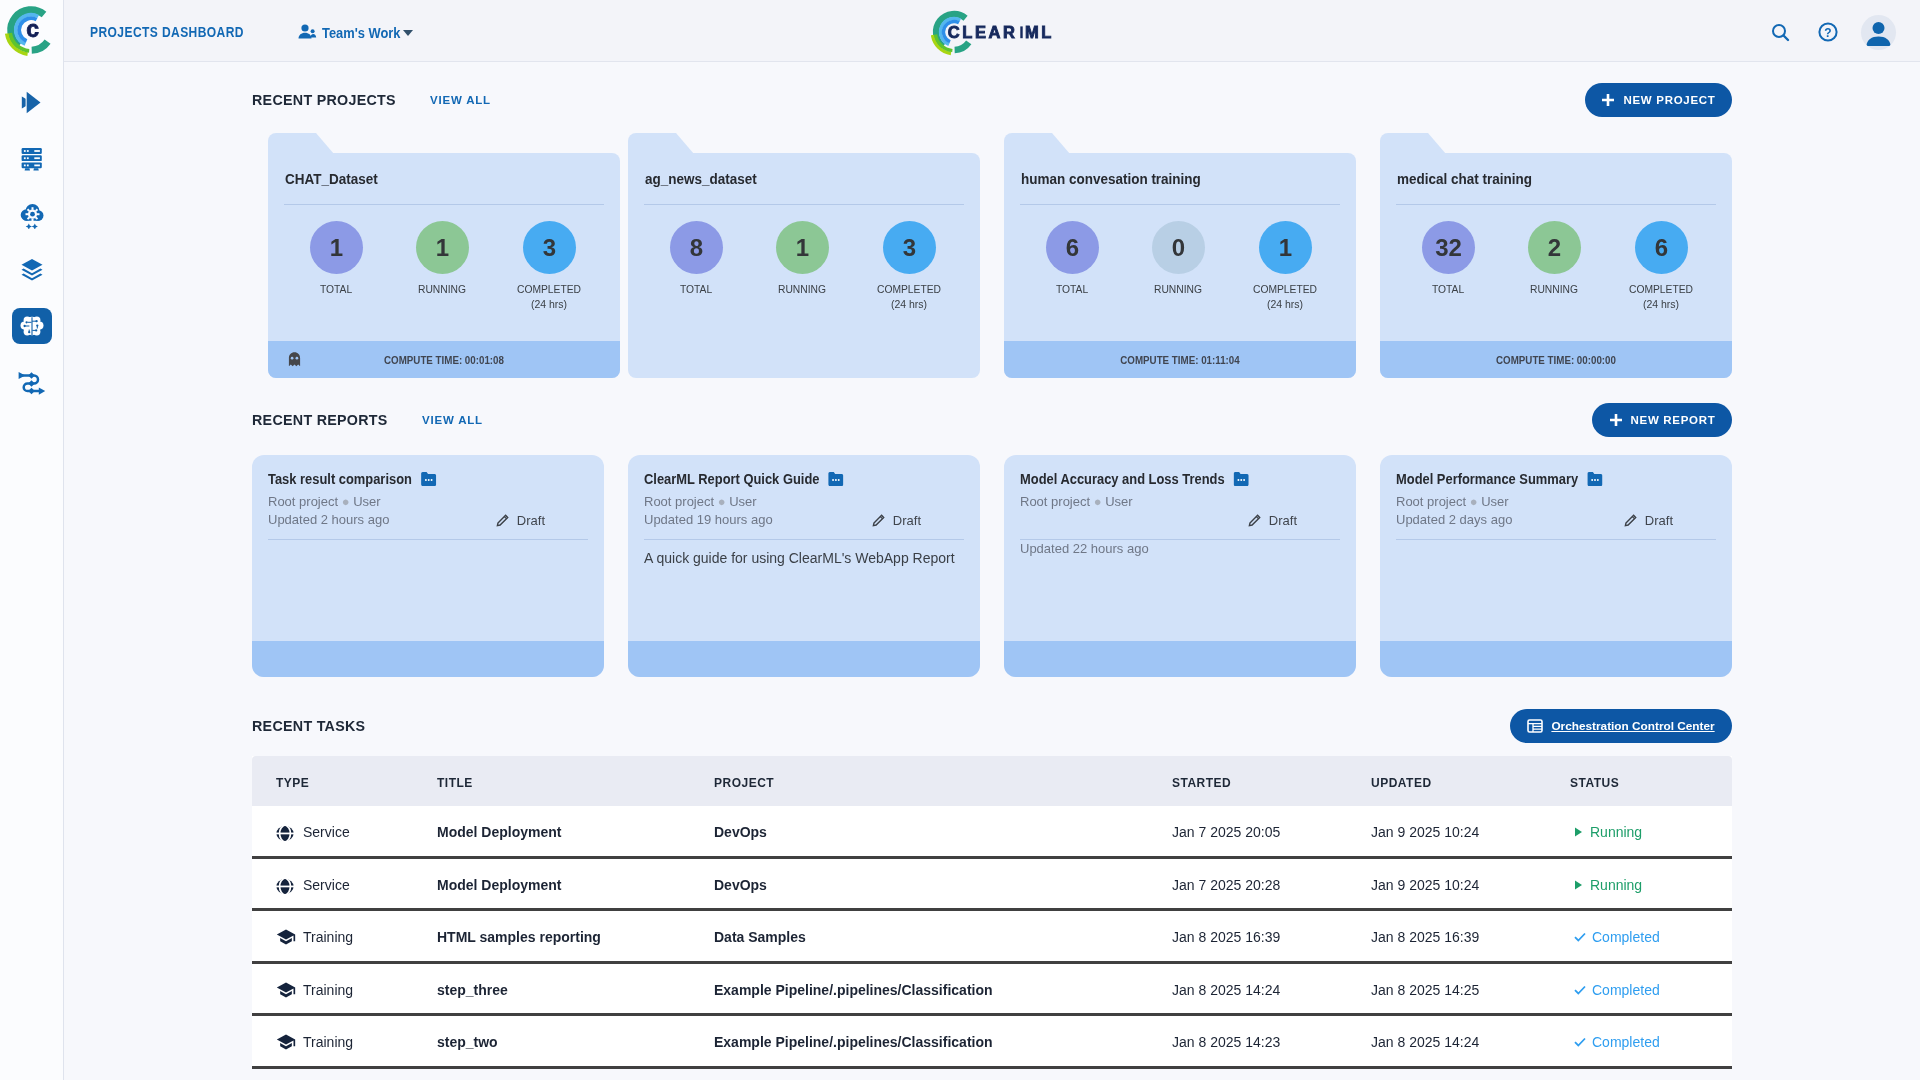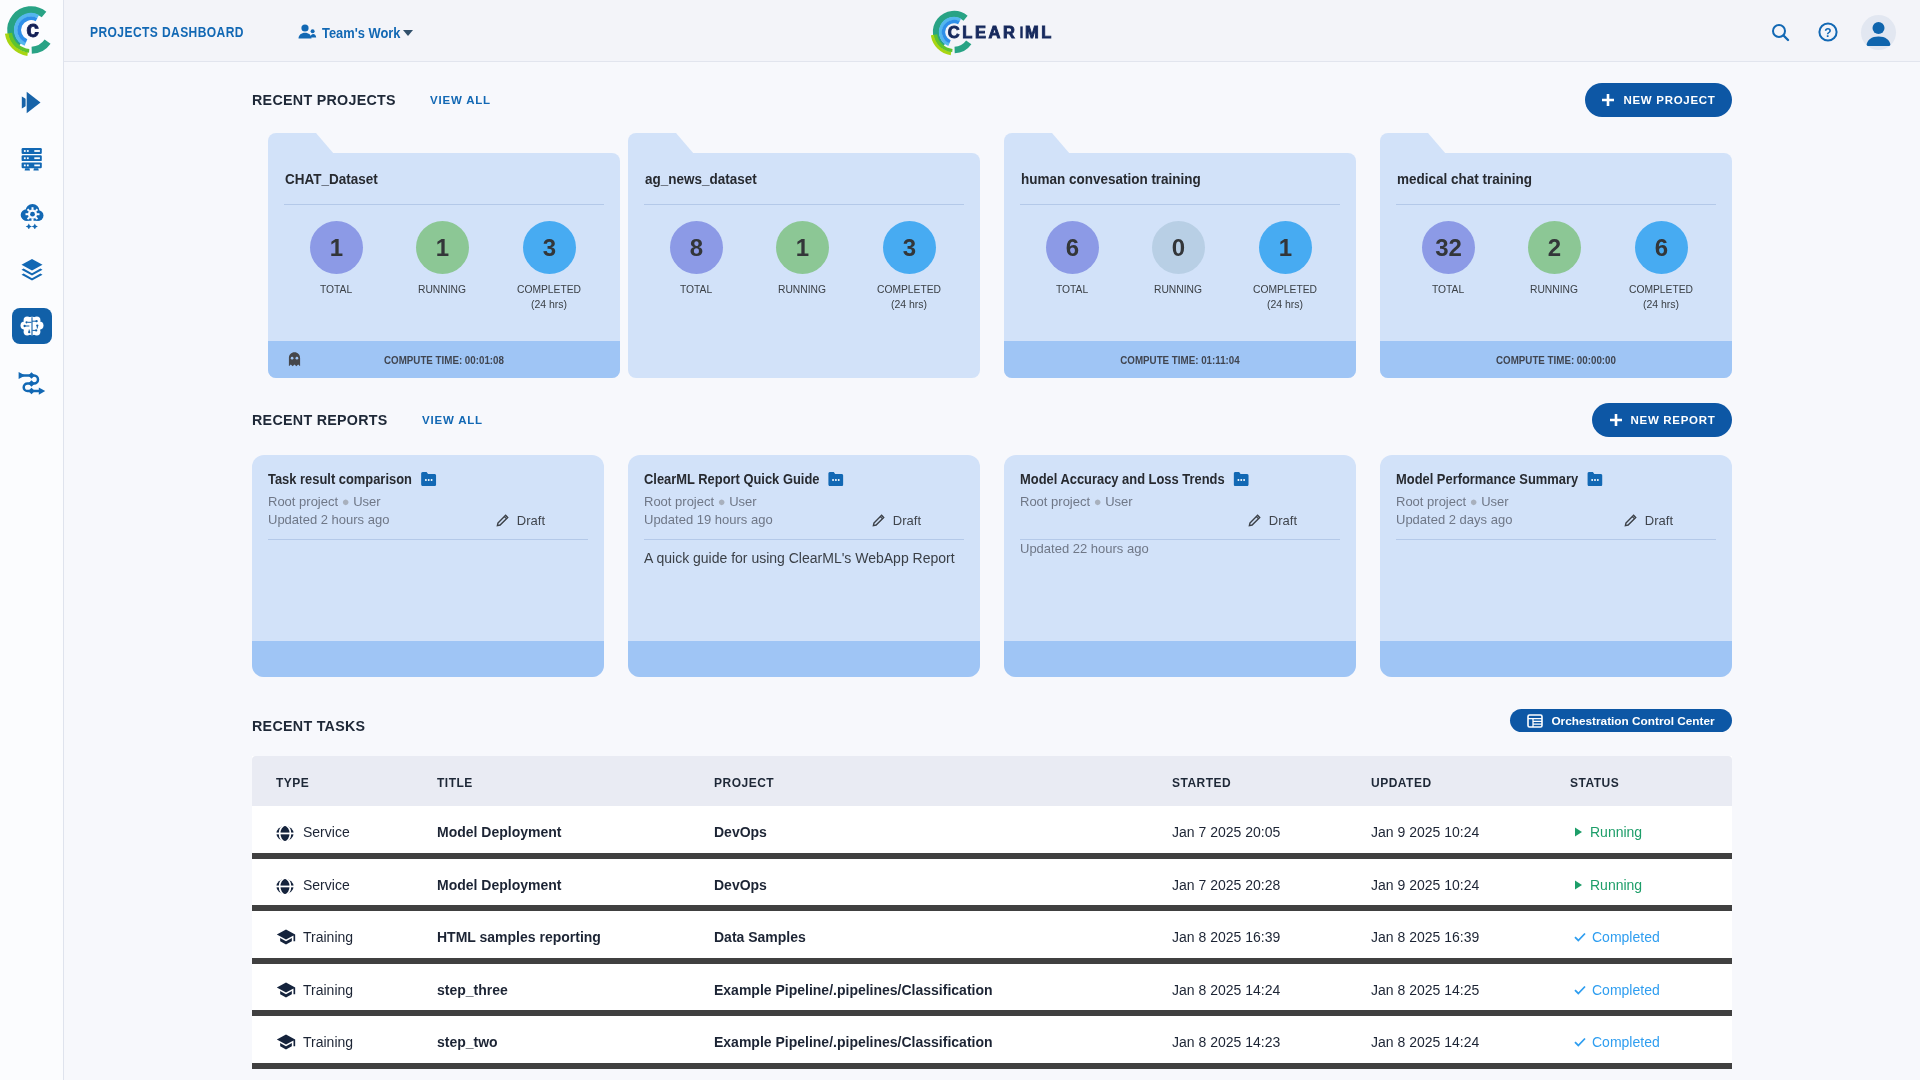--- a/index.html
+++ b/index.html
@@ -41,21 +41,21 @@
   .rtitle { position:absolute; left:16px; top:16px; font-size:14.5px; font-weight:bold; color:#272a30; transform:scaleX(.89); transform-origin:left center; white-space:nowrap; }
   .rmeta { position:absolute; left:16px; font-size:13px; color:#6f7787; }
   .rdraft { position:absolute; right:59px; top:58px; font-size:13px; color:#40454d; }
   .rdiv { position:absolute; left:16px; right:16px; top:84px; height:1px; background:#b4c9e9; }
   .rdesc { position:absolute; left:16px; top:95px; font-size:14px; color:#3a3f46; }
   .rstrip { position:absolute; left:0; bottom:0; width:352px; height:36px; background:#9fc5f5; }
   
   #ttable { position:absolute; left:252px; top:756px; width:1480px; background:#fff; }
   #thead { height:50px; background:#e9ebf3; border-radius:4px 4px 0 0; position:relative; }
   .th { position:absolute; top:20px; font-size:12px; font-weight:bold; color:#1e2837; letter-spacing:.5px; }
-  .trow { height:52.5px; border-bottom:6px solid #404040; position:relative; background:#fff; }
+  .trow { height:52.5px; border-bottom:3px solid #404040; position:relative; background:#fff; }
   .td { position:absolute; top:18px; font-size:14px; color:#1c2434; }
   .bold { font-weight:bold; }
   .col-type { left:51px; } .col-title { left:185px; } .col-proj { left:462px; }
   .col-start { left:920px; } .col-upd { left:1119px; } .col-status { left:1322px; }
   .ticon { position:absolute; left:24px; top:17px; }
   .running { color:#1d9e69; } .completed { color:#2f9ef0; }
 </style>
 </head>
 <body>
 <div id="sidebar"></div>
@@ -356,21 +356,21 @@
     <div class="rdraft"><svg style="margin-right:7px; vertical-align:-2px;" width="14" height="14" viewBox="0 0 14 14">
           <path fill="none" stroke="#3c4148" stroke-width="1.4" d="M2 9.9 9.6 2.3l2.1 2.1-7.6 7.6-2.7.6z"></path>
           <path d="M8.3 3.6l2.1 2.1" stroke="#3c4148" stroke-width="1.1"></path>
         </svg>Draft</div>
     <div class="rdiv"></div>
     <div class="rstrip"></div>
   </div>
 </div>
 <div id="tasks">
   <div class="sectitle" style="left:252px; top:717px;">RECENT TASKS</div>
-  <div class="bluebtn" style="left:1510px; top:709px; width:222px; height:23px; border-radius:17px; font-size:12px;">
+  <div class="bluebtn" style="left:1510px; top:709px; width:222px; height:34px; border-radius:17px; font-size:12px;text-decoration:underline;">
     <svg width="16" height="14" viewBox="0 0 16 14">
         <rect x="1" y="1" width="14" height="12" rx="1.5" fill="none" stroke="#fff" stroke-width="1.6"></rect>
         <path d="M1 4.6h14M6 4.6V13M6 7.4h9M6 10.2h9" stroke="#fff" stroke-width="1.3"></path>
       </svg>
     <span style="letter-spacing:0; font-size:11.8px;">Orchestration Control Center</span>
   </div>
   <div id="ttable">
     <div id="thead">
       <div class="th col-type" style="left:24px;">TYPE</div>
       <div class="th col-title">TITLE</div>

